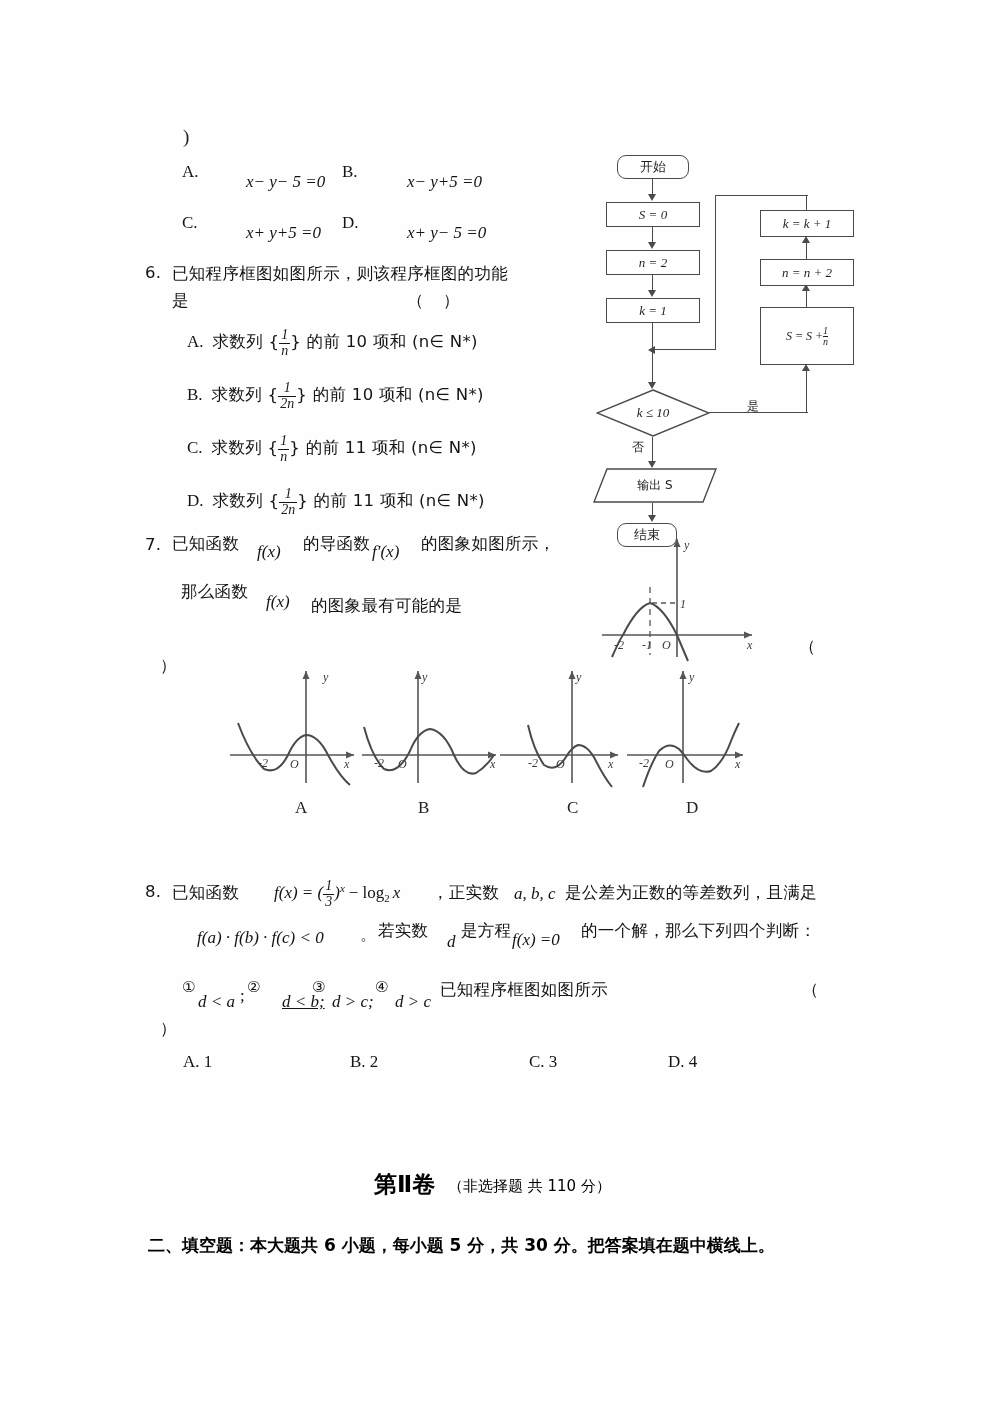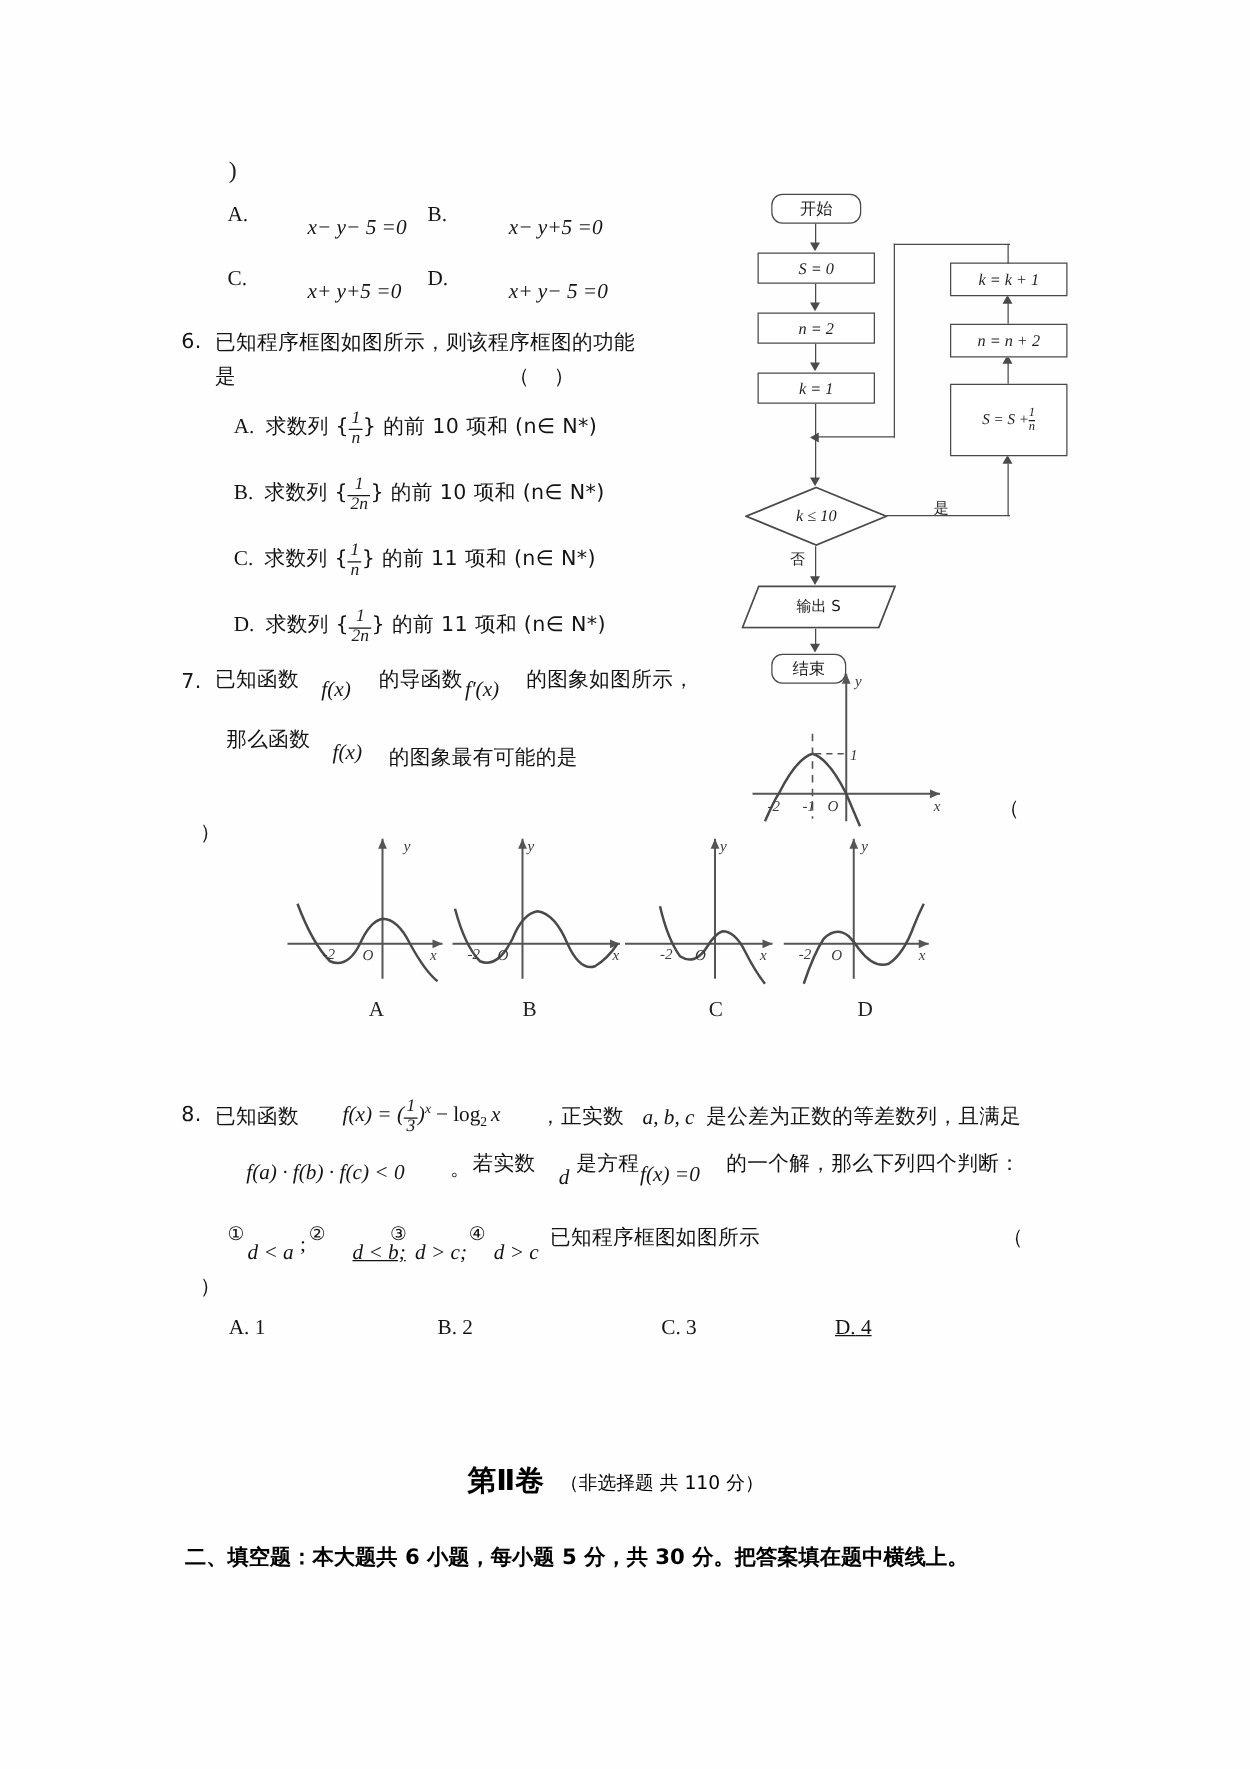--- a/index.html
+++ b/index.html
@@ -394,20 +394,20 @@
   <div class="abs mathit" style="left:332px; top:992px;">d &gt; c;</div>
   <div class="abs cn" style="left:375px; top:978px; font-size:15px;">④</div>
   <div class="abs mathit" style="left:395px; top:992px;">d &gt; c</div>
   <div class="abs cn" style="left:440px; top:979px;">已知程序框图如图所示</div>
   <div class="abs cn" style="left:802px; top:979px;">（</div>
   <div class="abs cn" style="left:160px; top:1018px;">）</div>
 
   <div class="abs lbl" style="left:183px; top:1052px;"><span>A.</span>&nbsp;<span>1</span></div>
   <div class="abs lbl" style="left:350px; top:1052px;"><span>B.</span>&nbsp;<span>2</span></div>
   <div class="abs lbl" style="left:505px; top:1052px;margin-left:24px;"><span>C.</span>&nbsp;<span>3</span></div>
-  <div class="abs lbl" style="left:668px; top:1052px;text-decoration:underline;"><span>D.</span>&nbsp;<span>4</span></div>
+  <div class="abs lbl" style="left:668px; top:1052px;"><span>D.</span>&nbsp;<span>4</span></div>
 
   <div class="abs heading-cn sec2-title" style="left:374px; top:1169px;">第Ⅱ卷</div>
   <div class="abs heading-cn sec2-sub" style="left:448px; top:1177px;">（非选择题 共 110 分）</div>
 
   <div class="abs heading-cn fill-head" style="left:148px; top:1234px;">二、填空题：本大题共 6 小题，每小题 5 分，共 30 分。把答案填在题中横线上。</div>
 
 </div>
 
 </body></html>

